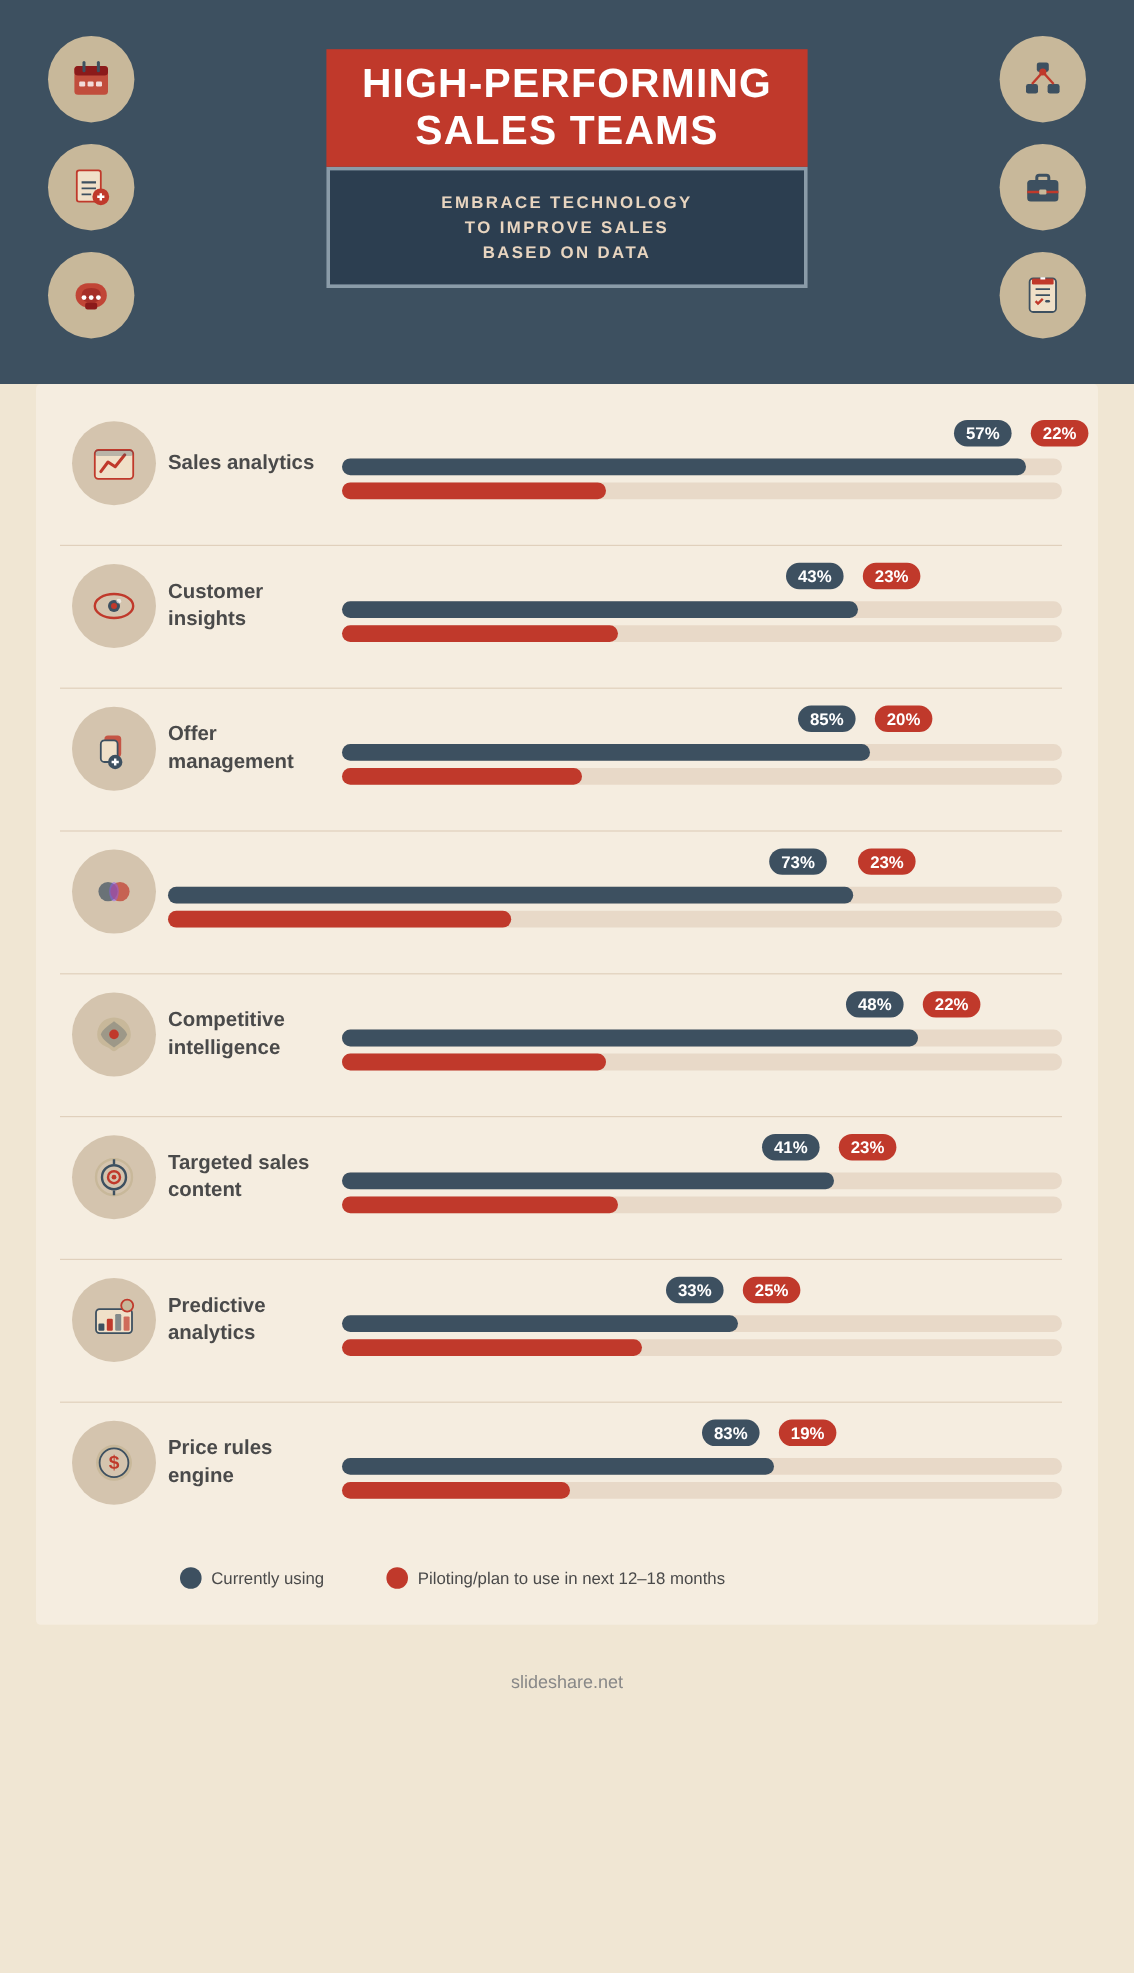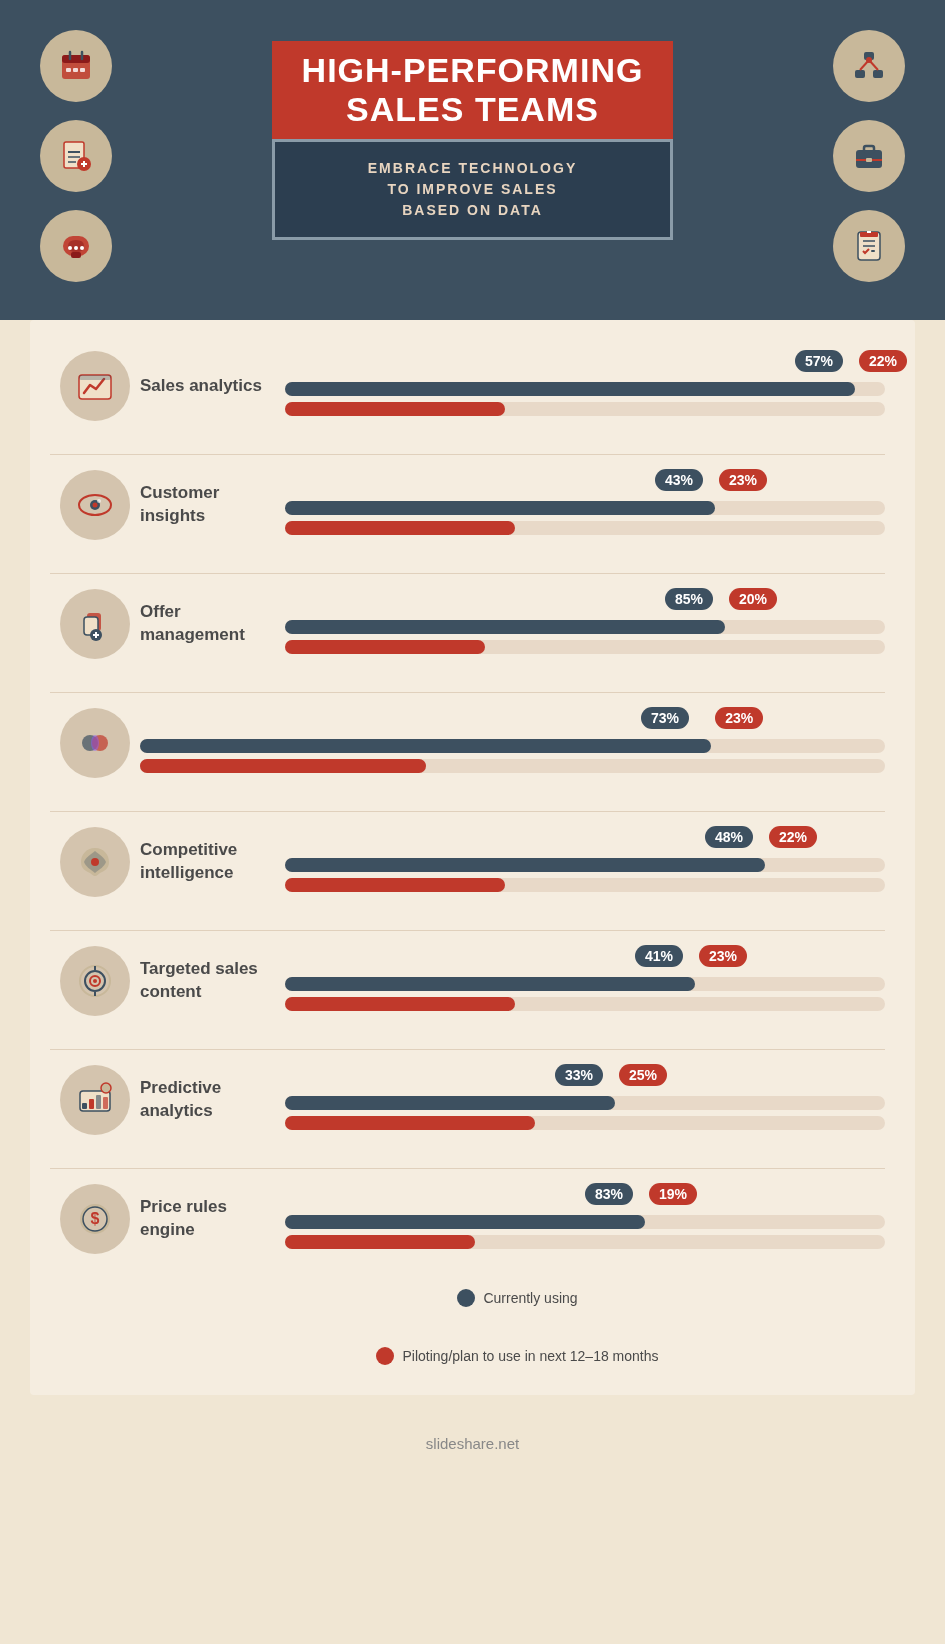--- a/index.html
+++ b/index.html
@@ -158,25 +158,24 @@
       height: 100%;
       background: #c0392b;
       border-radius: 7px;
       position: absolute;
       left: 0; top: 0;
     }
 
     
     .legend {
       display: flex;
-      gap: 40px;
-      margin-top: 20px;
+      gap: 52px;
+      margin-top: 37px;
       padding-left: 100px;
       align-items: center;
-      flex-direction: column;
     }
     .legend-item {
       display: flex;
       align-items: center;
       gap: 8px;
       font-size: 14px;
       color: #4a4a4a;
     }
     .legend-dot {
       width: 18px;

